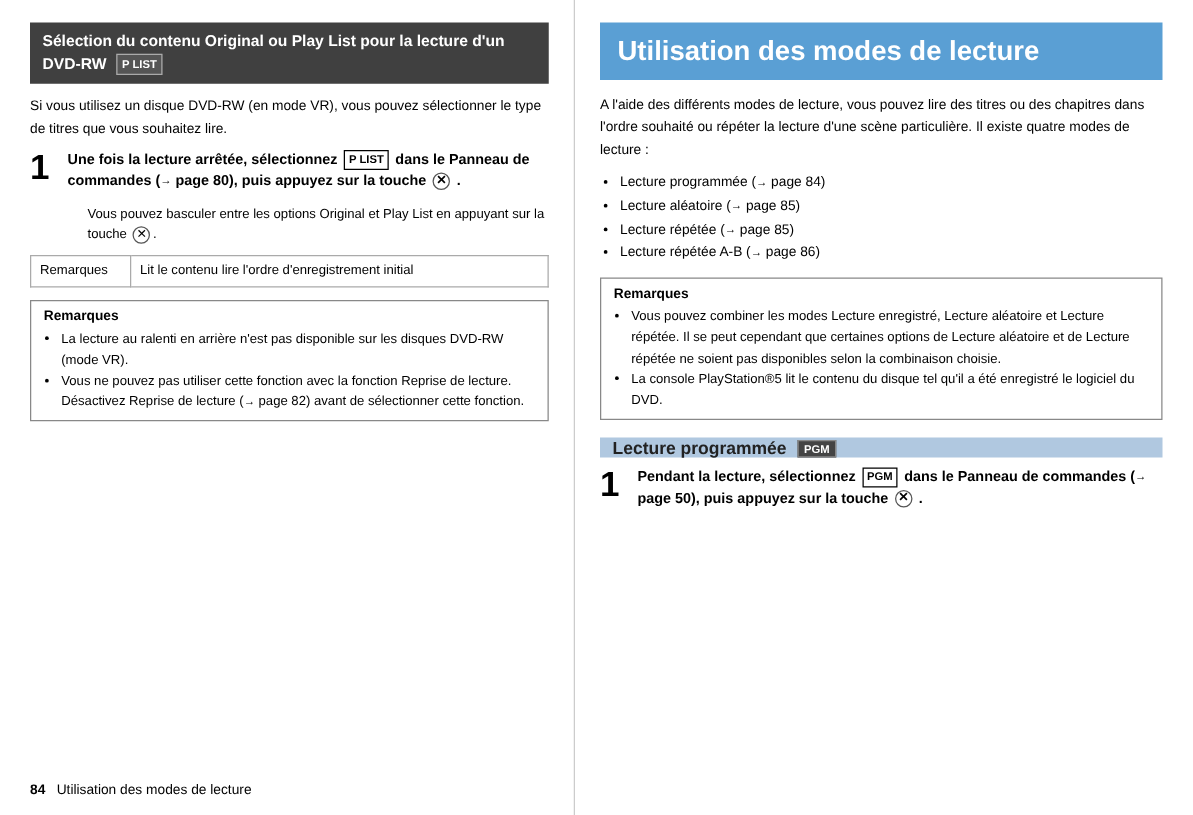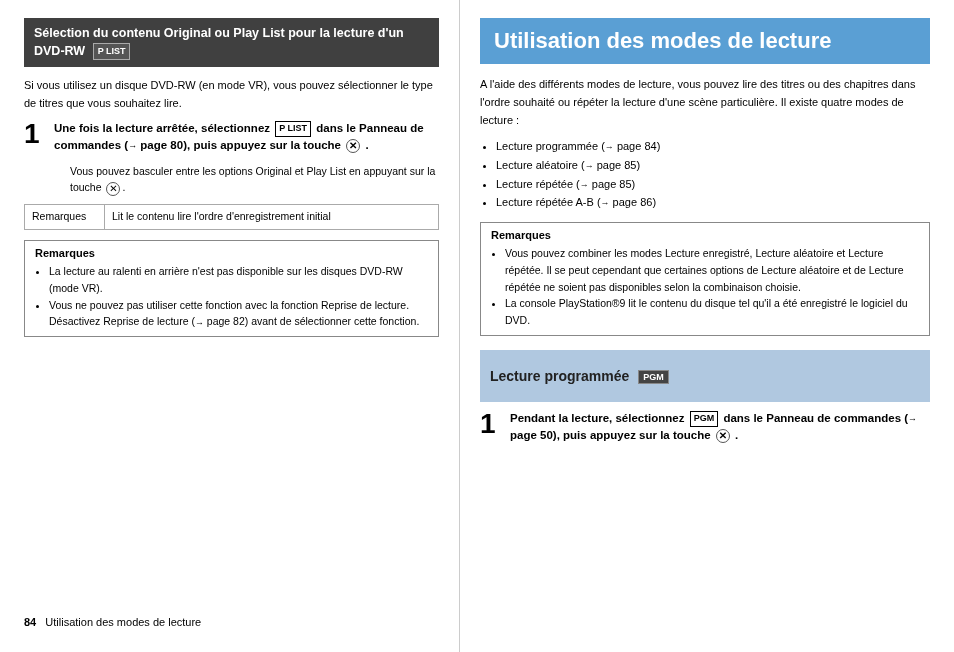--- a/index.html
+++ b/index.html
@@ -62,21 +62,21 @@
       margin-bottom: 12px;
       line-height: 1.2;
     }
 
     
     .sub-section-header {
       background: #b0c8e0;
       color: #222;
       font-size: 14px;
       font-weight: bold;
-      padding: 18px 10px;
+      padding: 0 10px;
       margin-bottom: 8px;
       margin-top: 14px;
     }
     .sub-section-header .badge-small {
       display: inline-block;
       background: #444;
       color: #fff;
       font-size: 9px;
       font-weight: bold;
       padding: 1px 4px;
@@ -175,21 +175,21 @@
       list-style: disc;
       padding-left: 16px;
       font-size: 11px;
       line-height: 1.7;
       margin-bottom: 10px;
     }
 
     
     .footer {
       position: absolute;
-      bottom: 24px;
+      bottom: 14px;
       left: 24px;
       font-size: 11px;
       font-weight: bold;
     }
     .footer-text {
       font-weight: normal;
       margin-left: 6px;
     }
     .page-wrapper {
       position: relative;
@@ -266,21 +266,21 @@
         <li>Lecture aléatoire (<span class="arrow-ref">→</span> page 85)</li>
         <li>Lecture répétée (<span class="arrow-ref">→</span> page 85)</li>
         <li>Lecture répétée A-B (<span class="arrow-ref">→</span> page 86)</li>
       </ul>
 
 
       <div class="remarques-box">
         <div class="remarques-title">Remarques</div>
         <ul class="remarques-list">
           <li>Vous pouvez combiner les modes Lecture enregistré, Lecture aléatoire et Lecture répétée. Il se peut cependant que certaines options de Lecture aléatoire et de Lecture répétée ne soient pas disponibles selon la combinaison choisie.</li>
-          <li>La console PlayStation®9 lit le contenu du disque tel qu'il a été enregistré le logiciel du DVD.</li>
+          <li>La console PlayStation®5 lit le contenu du disque tel qu'il a été enregistré le logiciel du DVD.</li>
         </ul>
       </div>
 
       <div class="sub-section-header">
         <span>Lecture programmée</span>
         <span class="badge-small">PGM</span>
       </div>
 
 
       <div class="step">

